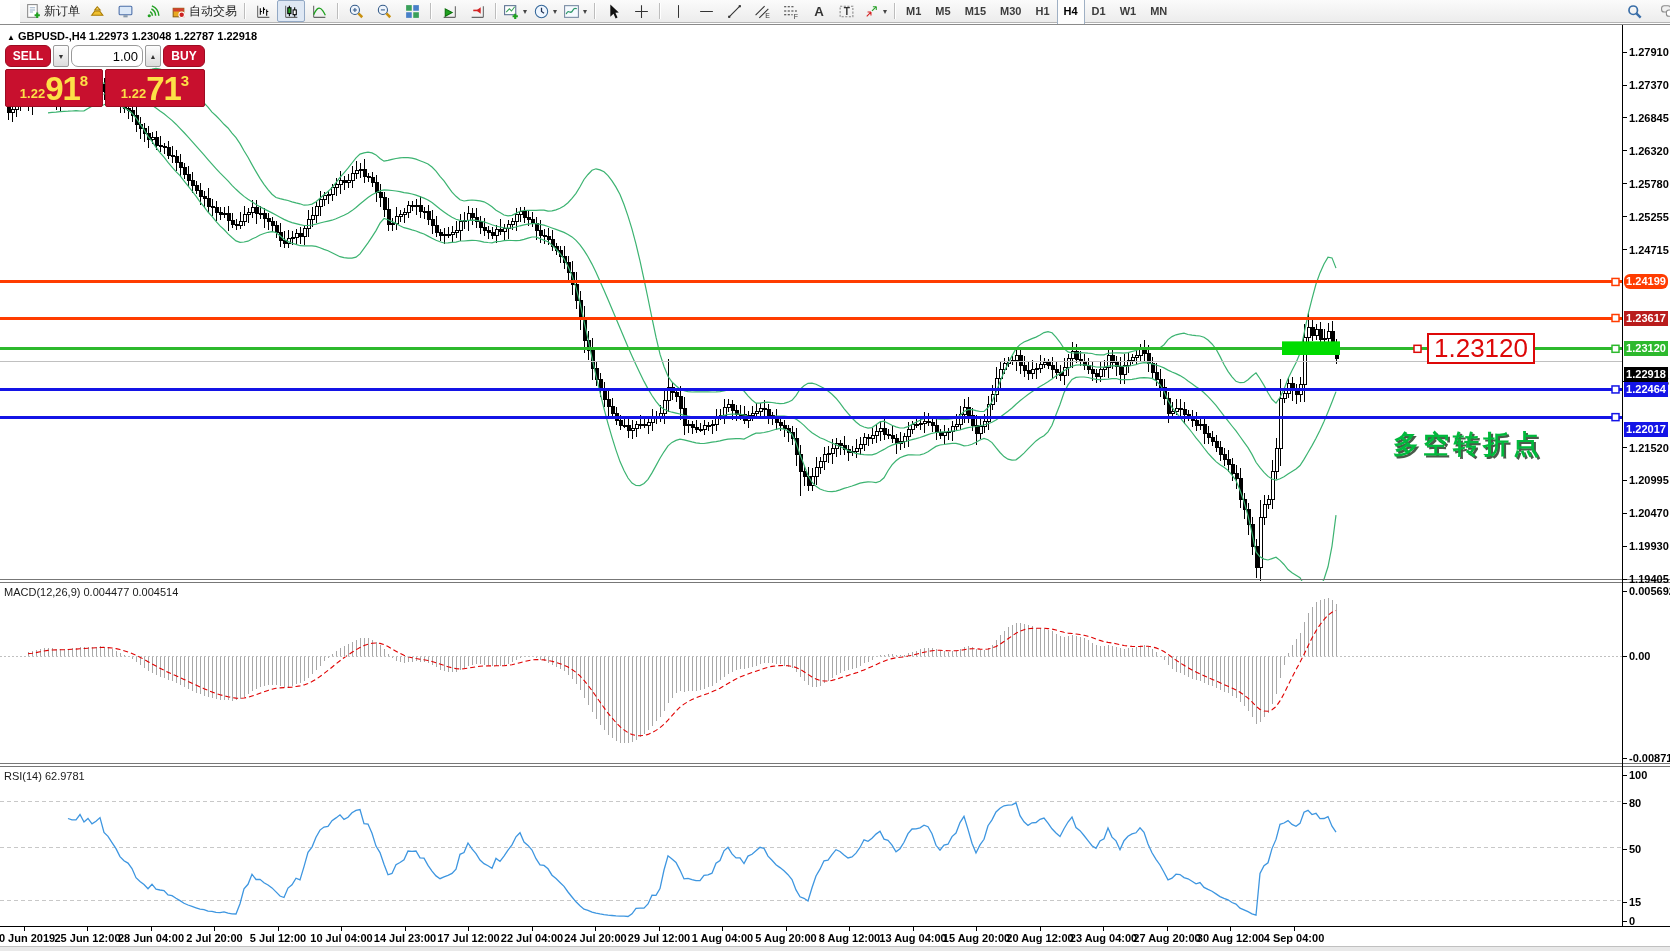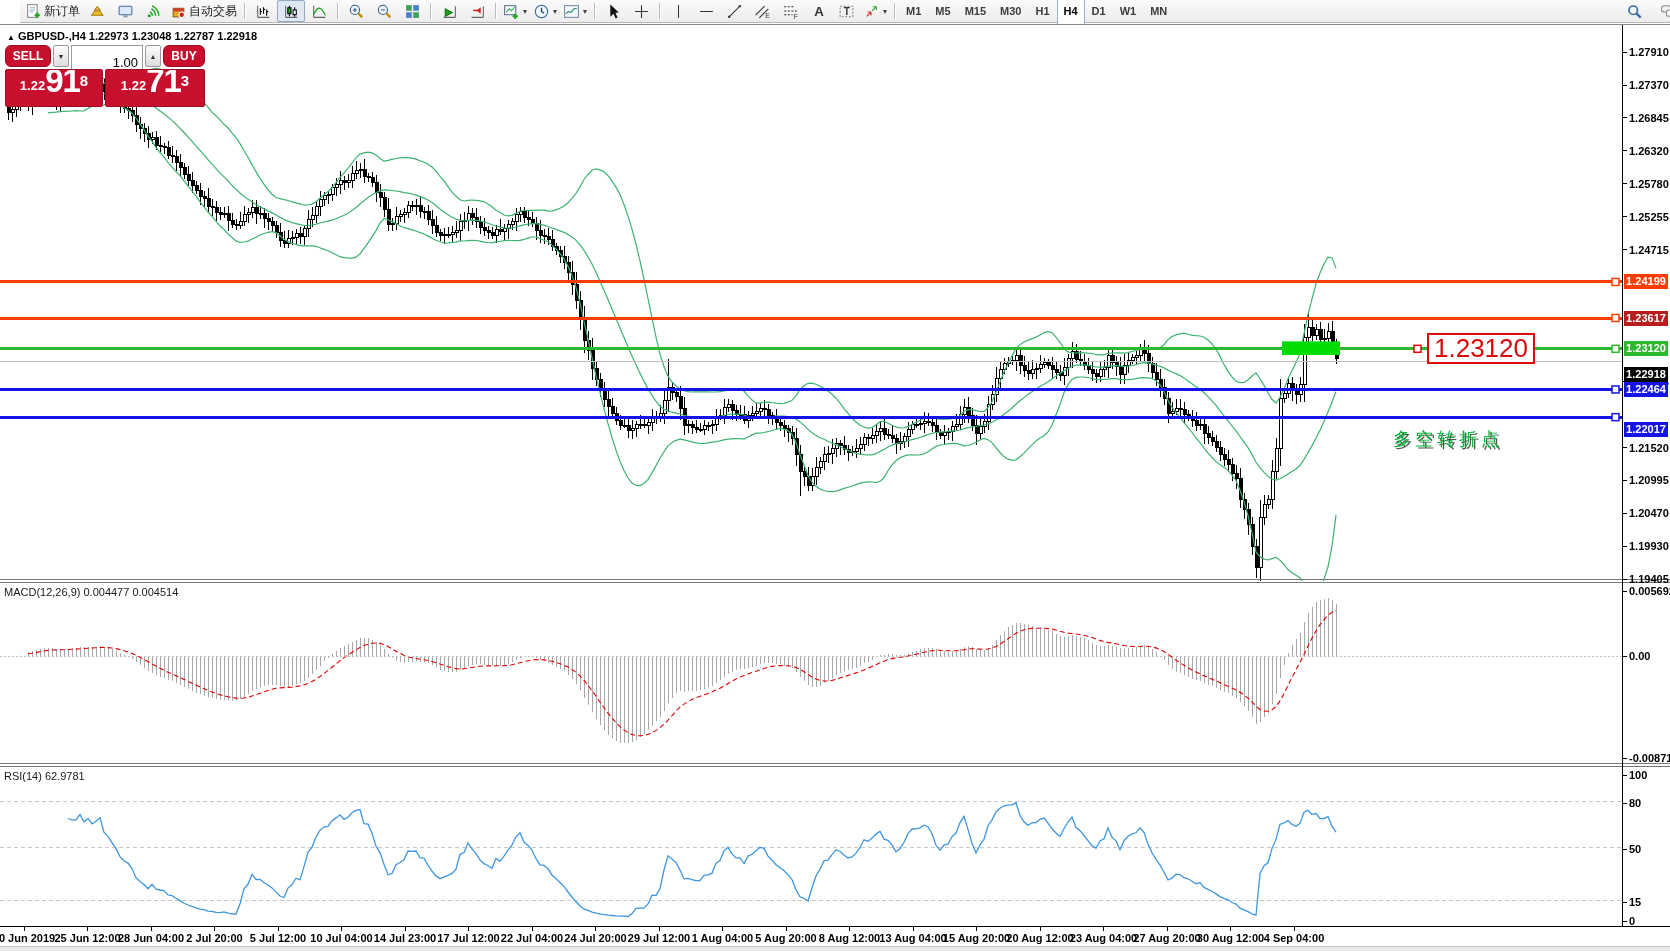--- a/index.html
+++ b/index.html
@@ -23,39 +23,39 @@
   #chart-title{position:absolute;left:7px;top:5px;font-size:11px;font-weight:bold;color:#000;z-index:5;}
   #chart-title .tri{font-size:8px;margin-right:3px;}
   
   #quote-panel{position:absolute;left:5px;top:20px;width:200px;z-index:6;}
   #qp-row{display:flex;height:22px;gap:2px;}
   .qbtn{background:#c8102e;border:1px solid #9c0c22;color:#fff;font-size:12px;font-weight:bold;
     display:flex;align-items:center;justify-content:center;border-radius:6px;}
   #sell-btn{width:44px;} #buy-btn{flex:1;}
   .spin{width:14px;background:linear-gradient(#fdfdfd,#dcdcdc);border:1px solid #9a9a9a;color:#333;
     font-size:7px;display:flex;align-items:center;justify-content:center;border-radius:2px;}
-  #vol-input{width:62px;border:1px solid #9a9a9a;font-size:13px;text-align:right;padding:16px 4px;
-    font-family:"Liberation Sans",sans-serif;border-radius:0;}
+  #vol-input{width:62px;border:1px solid #9a9a9a;font-size:13px;text-align:right;padding:4px 4px;
+    font-family:"Liberation Sans",sans-serif;border-radius:7px;}
   #qp-prices{display:flex;height:38px;gap:2px;margin-top:2px;}
-  .qprice{background:#c8102e;border:1px solid #9c0c22;color:#ffffff;display:flex;align-items:flex-end;
-    justify-content:center;padding-bottom:9px;border-radius:2px;overflow:hidden;}
+  .qprice{background:#c8102e;border:1px solid #9c0c22;color:#fde047;display:flex;align-items:flex-end;
+    justify-content:center;padding-bottom:1px;border-radius:2px;overflow:hidden;}
   #sell-price{width:96px;} #buy-price{flex:1;}
   .qp-sm{font-size:13px;font-weight:bold;line-height:22px;}
   .qp-big{font-size:33px;font-weight:bold;line-height:33px;letter-spacing:-1px;}
   .qp-sup{font-size:15px;font-weight:bold;line-height:15px;align-self:flex-start;margin-top:3px;}
   
   .ind-label{position:absolute;left:4px;font-size:11px;color:#1a1a1a;z-index:4;}
   
   .pl-label{position:absolute;left:1624px;width:44px;height:15px;line-height:15px;z-index:4;
     color:#fff;font-size:11px;font-weight:bold;text-align:center;}
   
   #callout{position:absolute;left:1427px;top:308px;z-index:5;background:#fff;border:2px solid #dd0808;
     color:#dd0808;font-size:26px;line-height:27px;padding:0 5px;font-weight:normal;}
   
-  #annotation{position:absolute;left:1393px;top:402px;z-index:5;font-size:18px;font-weight:normal;
+  #annotation{position:absolute;left:1393px;top:402px;z-index:5;font-size:26px;font-weight:bold;
     letter-spacing:4px;color:#00b93c;text-shadow:2px 2px 0 #4a5a4a;}
   #bottom-strip{position:absolute;left:0;top:921px;width:1670px;height:6px;background:#e9e9e9;
     border-top:1px solid #c0c0c0;}
 </style>
 </head>
 <body>
 
 <div id="toolbar">
     <div class="tbtn">
       <svg width="17" height="17" viewBox="0 0 16 16">
@@ -1415,21 +1415,21 @@
           <span class="qp-big">71</span>
           <span class="qp-sup">3</span>
       </div>
     </div>
   </div>
 
   <div class="ind-label" style="top:561px">MACD(12,26,9) 0.004477 0.004514</div>
   <div class="ind-label" style="top:745px">RSI(14) 62.9781</div>
 
   <div id="axis-labels">
-      <div class="pl-label" style="top: 249.447px; background: rgb(255, 60, 0);">1.24199</div>
+      <div class="pl-label" style="top: 249.447px; background: rgb(255, 60, 0); border-radius: 6px;">1.24199</div>
       <div class="pl-label" style="top: 285.51px; background: #b91c1c;">1.23617</div>
       <div class="pl-label" style="top: 316.305px; background: rgb(45, 185, 45);">1.23120</div>
       <div class="pl-label" style="top: 356.953px; background: rgb(20, 20, 230);">1.22464</div>
       <div class="pl-label" style="top: 397px; background: rgb(20, 20, 230);">1.22017</div>
       <div class="pl-label" style="top: 341.822px; background: rgb(0, 0, 0);">1.22918</div>
     </div>
 
   <div id="callout" style="top: 307.805px;">1.23120</div>
   <div id="annotation">多空转折点</div>
 

